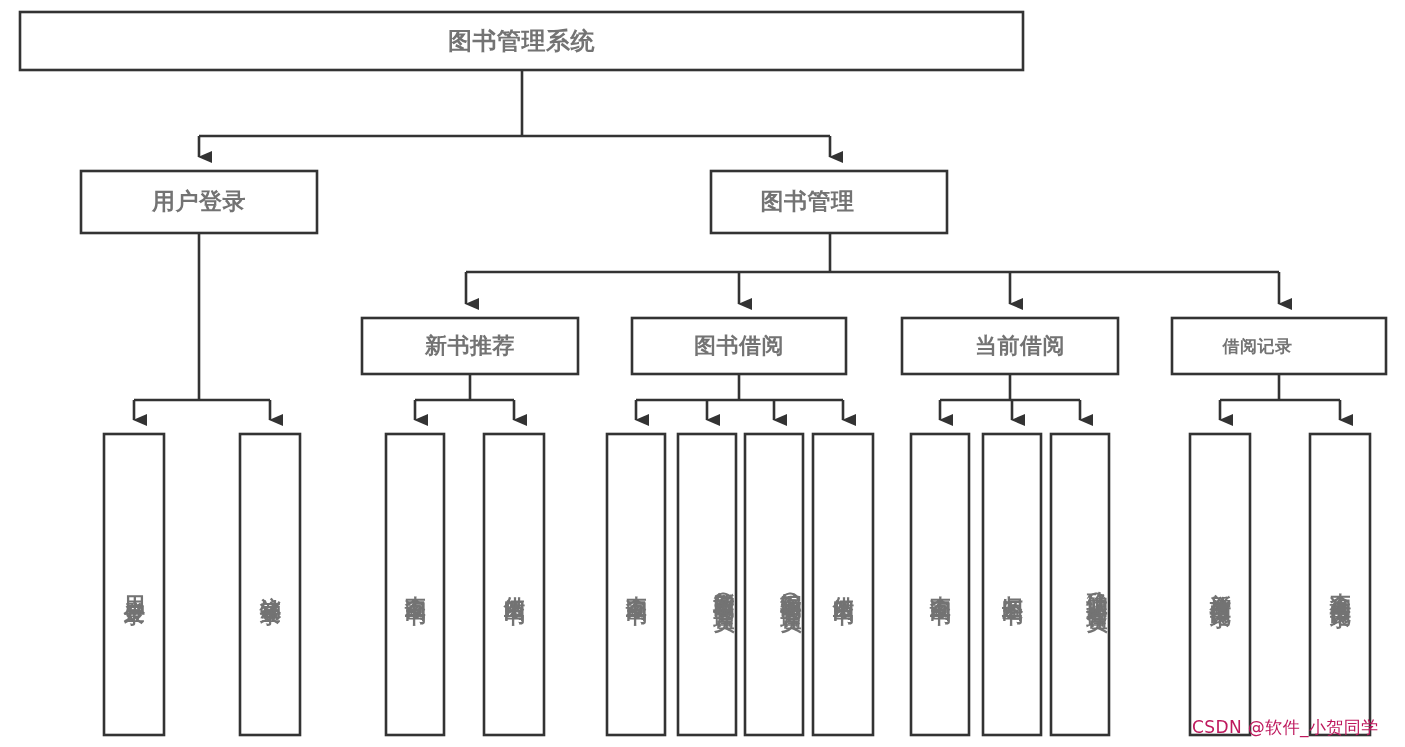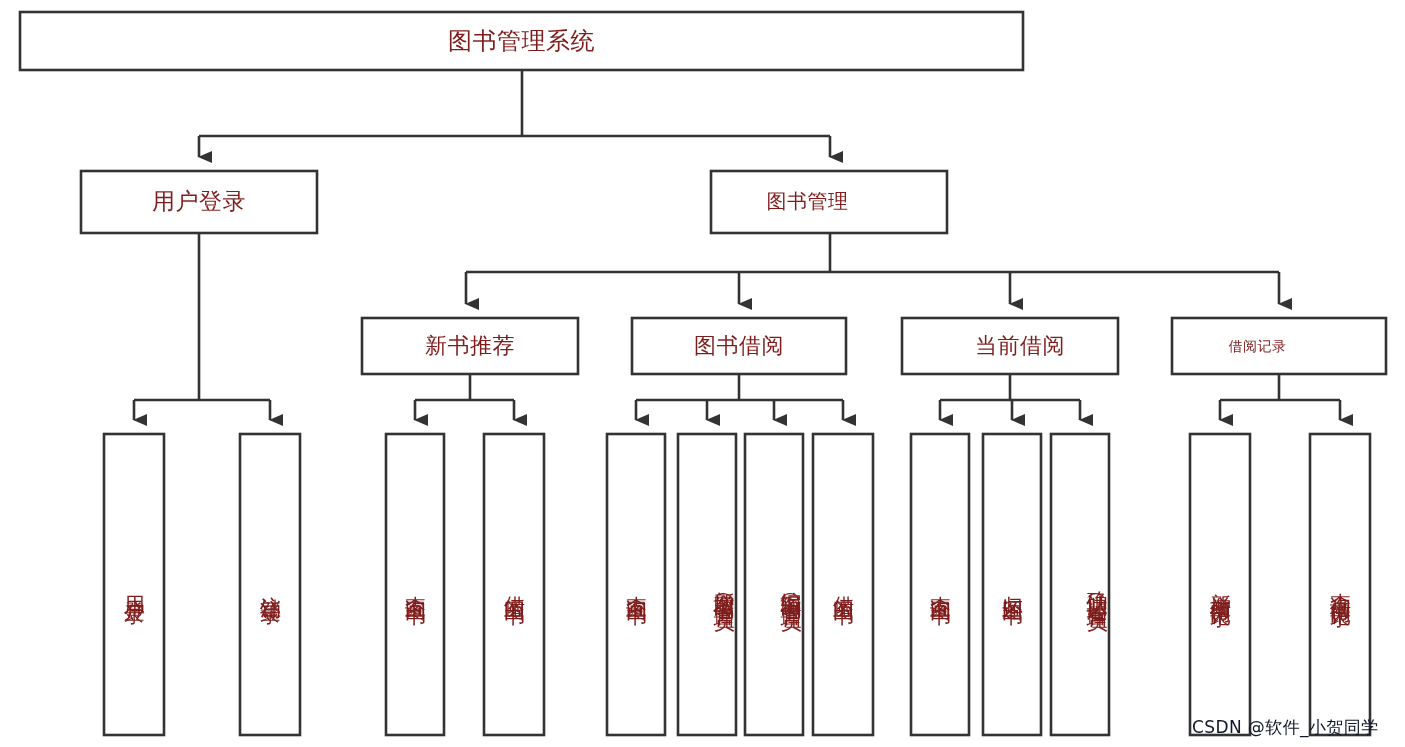--- a/index.html
+++ b/index.html
@@ -40,47 +40,48 @@
   }
   .arrow-head {
     fill: #333333;
     stroke: none;
   }
   .node-label {
     position: absolute;
     display: flex;
     align-items: center;
     justify-content: center;
-    color: #7f1d1d;
+    color: #737373;
     font-family: "DejaVu Sans", "Liberation Sans", sans-serif;
     font-size: 21px;
     line-height: 1.18;
     letter-spacing: 0.5px;
     pointer-events: none;
     text-align: center;
     box-sizing: border-box;
+    font-weight: bold;
   }
   .node-label.vertical {
     writing-mode: vertical-rl;
     text-orientation: upright;
     align-items: flex-start;
     justify-content: center;
     padding-top: 6px;
     letter-spacing: 3px;
   }
   .node-label.vertical.mid {
     align-items: center;
     padding-top: 0;
   }
   .watermark {
     position: absolute;
     left: 1192px;
     top: 716px;
     font-size: 17px;
-    color: #0f172a;
+    color: #be185d;
     font-family: "DejaVu Sans", "Liberation Sans", sans-serif;
     white-space: nowrap;
     letter-spacing: 0.4px;
   }
 </style>
 </head>
 <body>
 
 <div id="diagram-root">
 
@@ -156,26 +157,26 @@
 
     <path class="connector" d="M 1279 374 L 1279 400"></path>
     <path class="connector" d="M 1220 400 L 1340 400"></path>
     <path class="connector" marker-end="url(#arrow)" d="M 1220 400 L 1220 420"></path>
     <path class="connector" marker-end="url(#arrow)" d="M 1340 400 L 1340 420"></path>
   </svg>
 
   <div class="node-label" style="left:20px; top:12px; width:1003px; height:58px; font-size:24px;">图书管理系统</div>
 
   <div class="node-label" style="left:81px; top:171px; width:236px; height:62px; font-size:23px;">用户登录</div>
-  <div class="node-label" style="left:711px; top:171px; width:193px; height:62px; font-size:20px;">图书管理</div>
+  <div class="node-label" style="left:711px; top:171px; width:193px; height:62px; font-size:23px;">图书管理</div>
 
   <div class="node-label" style="left:632px; top:318px; width:214px; height:56px; font-size:22px;">图书借阅</div>
   <div class="node-label" style="left:362px; top:318px; width:216px; height:56px; font-size:22px;">新书推荐</div>
   <div class="node-label" style="left:902px; top:318px; width:216px; height:56px; font-size:22px;margin-left:10px;">当前借阅</div>
-  <div class="node-label" style="left:1172px; top:318px; width:171px; height:56px; font-size:14px;">借阅记录</div>
+  <div class="node-label" style="left:1172px; top:318px; width:171px; height:56px; font-size:17px;">借阅记录</div>
 
   <div class="node-label vertical mid" style="left:104px; top:434px; width:60px; height:301px;">用户登录</div>
   <div class="node-label vertical mid" style="left:240px; top:434px; width:60px; height:301px;">注销登录</div>
 
   <div class="node-label vertical mid" style="left:386px; top:434px; width:58px; height:301px;">查询图书</div>
   <div class="node-label vertical mid" style="left:484px; top:434px; width:60px; height:301px;">借阅图书</div>
 
   <div class="node-label vertical mid" style="left:607px; top:434px; width:58px; height:301px;">查询图书</div>
   <div class="node-label vertical" style="left:678px; top:434px; width:58px; height:301px;">新增图书（管理员）</div>
   <div class="node-label vertical" style="left:745px; top:434px; width:58px; height:301px;">编辑图书（管理员）</div>

